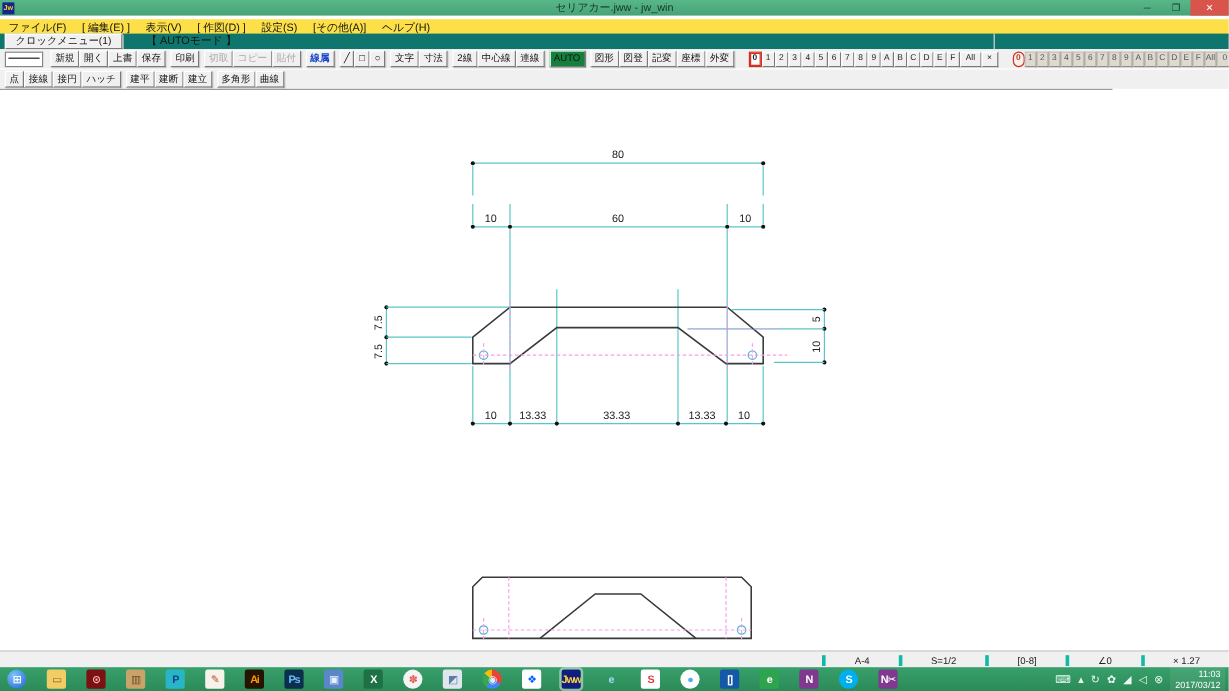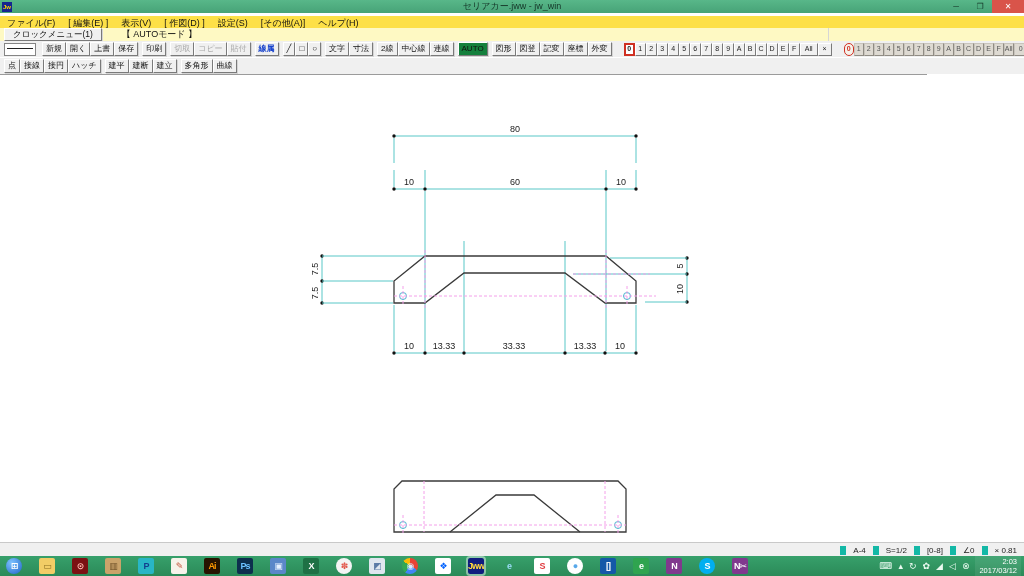--- a/index.html
+++ b/index.html
@@ -9,21 +9,21 @@
   .titlebar{position:absolute;top:0;left:0;right:0;height:13px;background:linear-gradient(#58b789,#47a377);display:flex;align-items:center}
   .title-icon{width:10px;height:10px;margin-left:2px;background:#16258f;color:#ffd400;font-size:6px;line-height:10px;text-align:center;font-weight:bold}
   .title-text{position:absolute;left:0;right:0;text-align:center;font-size:9px;color:#143527}
   .win-controls{margin-left:auto;display:flex;height:13px;position:relative}
   .win-btn{width:24px;font-size:8px;color:#143527;text-align:center;line-height:13px}
   .win-btn.close{background:#d9544a;color:#fff;width:32px}
   
   .menubar{position:absolute;top:16px;left:0;right:0;height:14px;background:#fde047;border-bottom:1px solid #e3e3e3;display:flex;align-items:center;gap:13px;padding-left:7px;font-size:9px;color:#111}
   .menu-item{white-space:nowrap}
   
-  .controlbar{position:absolute;top:28px;left:0;right:0;height:13px;background:#fef9c3;display:flex;align-items:center;font-size:9px;color:#111}
+  .controlbar{position:absolute;top:28px;left:0;right:0;height:13px;background:#0f766e;display:flex;align-items:center;font-size:9px;color:#111}
   .btn3d{background:#f0f0f0;border:1px solid;border-color:#ffffff #7a7a7a #7a7a7a #ffffff;box-shadow:1px 1px 0 #d5d5d5}
   .clock-btn{margin-left:4px;padding:0 8px;height:11px;line-height:10px;font-size:8.5px}
   .mode-label{margin-left:20px;font-size:9px}
   .cb-divider{position:absolute;left:828px;top:0;bottom:0;width:1px;background:#d6d6d6}
   
   .toolbar-main{position:absolute;top:41px;left:0;right:0;height:16px;background:#f0f0f0;display:flex;align-items:center;padding-left:4px}
   .linebox{width:30px;height:11px;background:#fff;border:1px solid #858585;position:relative;margin-right:6px;flex:none}
   .linebox::after{content:"";position:absolute;left:2px;right:2px;top:4px;border-top:1px solid #222}
   .tb{flex:none;height:12px;line-height:11px;padding:0 3px;font-size:8px;color:#111;white-space:nowrap;text-align:center}
   .tb.sep{border:none;background:transparent;box-shadow:none;width:4px;padding:0}
@@ -46,21 +46,21 @@
   .dim{stroke:#58c7c7;stroke-width:1;fill:none}
   .shape{stroke:#3a3a3a;stroke-width:1.3;fill:none}
   .pink{stroke:#f4a0ea;stroke-width:1;stroke-dasharray:3 2;fill:none}
   .hole{stroke:#4db3cf;stroke-width:1;fill:none}
   .dot{fill:#111}
   .dimtext{font-size:9px;fill:#222;font-family:"Liberation Sans","DejaVu Sans",sans-serif}
   
   .statusbar{position:absolute;top:542px;left:0;right:0;height:14px;background:#f0f0f0;border-top:1px solid #c9c9c9;display:flex;align-items:center;font-size:8px;color:#222}
   .status-msg{margin-left:6px;white-space:nowrap}
   .status-right{margin-left:auto;display:flex;height:100%;align-items:center}
-  .sseg{padding:0 7px;border-left:6px solid #14b8a6;white-space:nowrap}
+  .sseg{padding:0 24px;border-left:3px solid #14b8a6;white-space:nowrap}
   
   .taskbar{position:absolute;top:556px;left:0;right:0;height:20px;background:linear-gradient(#37a06b,#2b8a58);display:flex;align-items:center;padding-left:6px;gap:17px}
   .task-icon{flex:none;width:16px;height:16px;font-size:9px;font-weight:bold;line-height:16px;text-align:center;border-radius:2px;letter-spacing:-1px;overflow:hidden}
   .task-icon.round{border-radius:50%}
   .task-icon.active{outline:2px solid rgba(255,255,255,.45);background-clip:padding-box}
   .tray{margin-left:auto;display:flex;align-items:center;gap:6px;padding-right:3px;height:100%}
   .tray-icon{color:#eafaf0;font-size:9px;line-height:20px}
   .clock{color:#fff;font-size:7.5px;line-height:9px;text-align:right;padding:0 4px;background:rgba(255,255,255,.08);height:100%;display:flex;flex-direction:column;justify-content:center}
 </style>
 </head>
@@ -283,21 +283,21 @@
   </svg>
 </div>
 
 <div class="statusbar">
   <div class="status-right">
 
   <div class="sseg">A-4</div>
       <div class="sseg">S=1/2</div>
       <div class="sseg">[0-8]</div>
       <div class="sseg">∠0</div>
-      <div class="sseg">× 0.81</div>
+      <div class="sseg">× 1.27</div>
     </div>
 </div>
 
 <div class="taskbar">
   <div style="display:flex;align-items:center;gap:17px">
 
   <div class="task-icon round" style="background: radial-gradient(circle at 35% 30%, rgb(126, 195, 255), rgb(31, 99, 201)); color: rgb(255, 255, 255);">⊞</div>
       <div class="task-icon" style="background: rgb(242, 205, 102); color: rgb(138, 109, 31);">▭</div>
       <div class="task-icon" style="background: rgb(123, 17, 19); color: rgb(255, 179, 171);">⊙</div>
       <div class="task-icon" style="background: rgb(202, 163, 106); color: rgb(110, 81, 40);">▥</div>
@@ -326,17 +326,17 @@
 
     <span class="tray-icon">⌨</span>
         <span class="tray-icon">▴</span>
         <span class="tray-icon">↻</span>
         <span class="tray-icon">✿</span>
         <span class="tray-icon">◢</span>
         <span class="tray-icon">◁</span>
         <span class="tray-icon">⊗</span>
       </div>
     <div class="clock">
-      <span>2:03</span>
+      <span>11:03</span>
       <span>2017/03/12</span>
     </div>
   </div>
 </div>
 
 </body></html>

